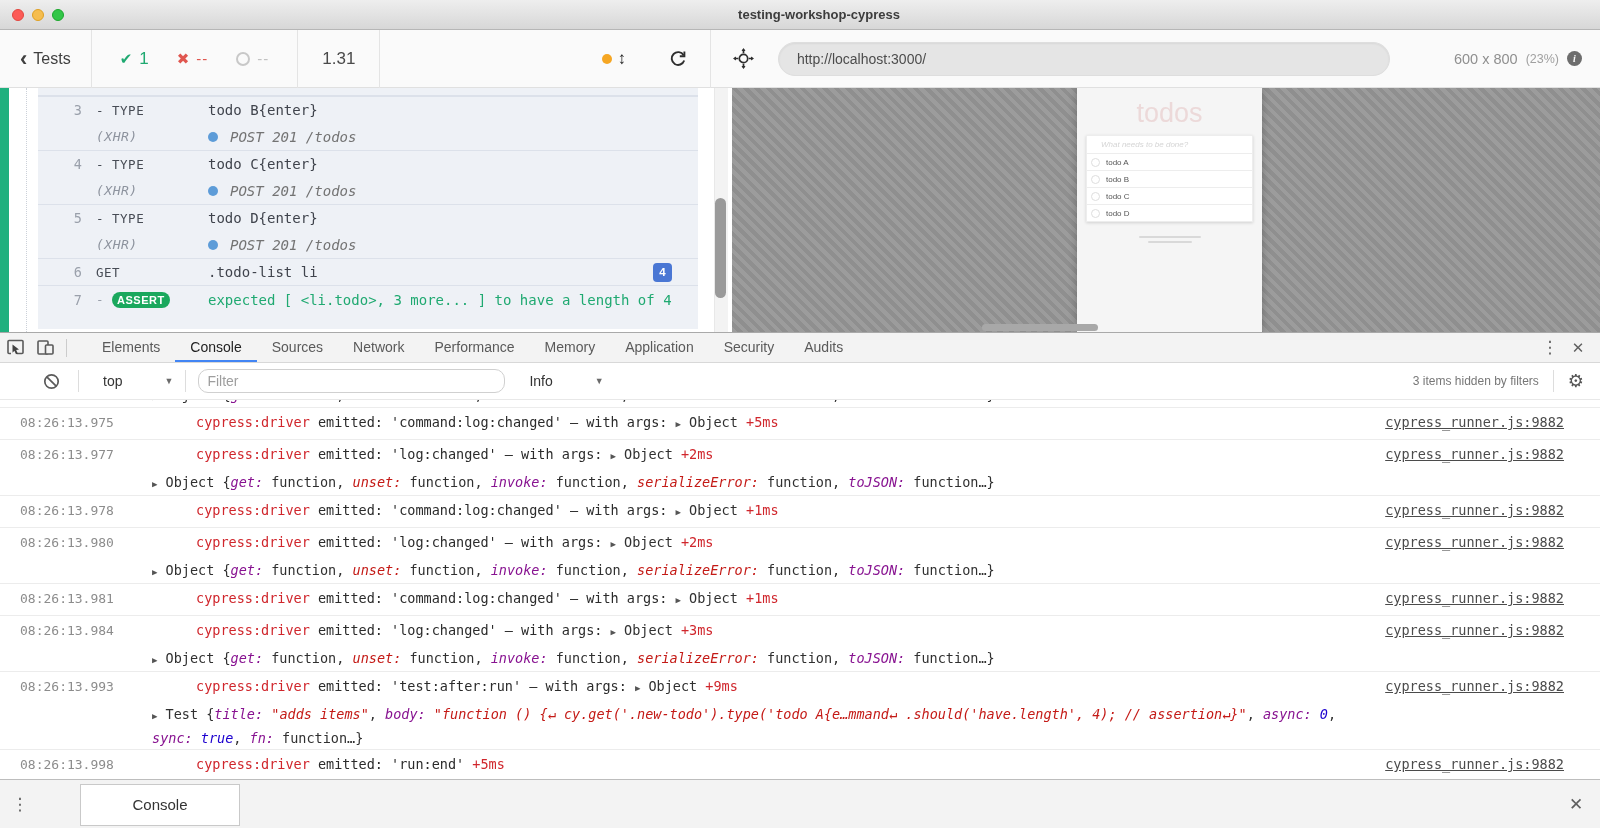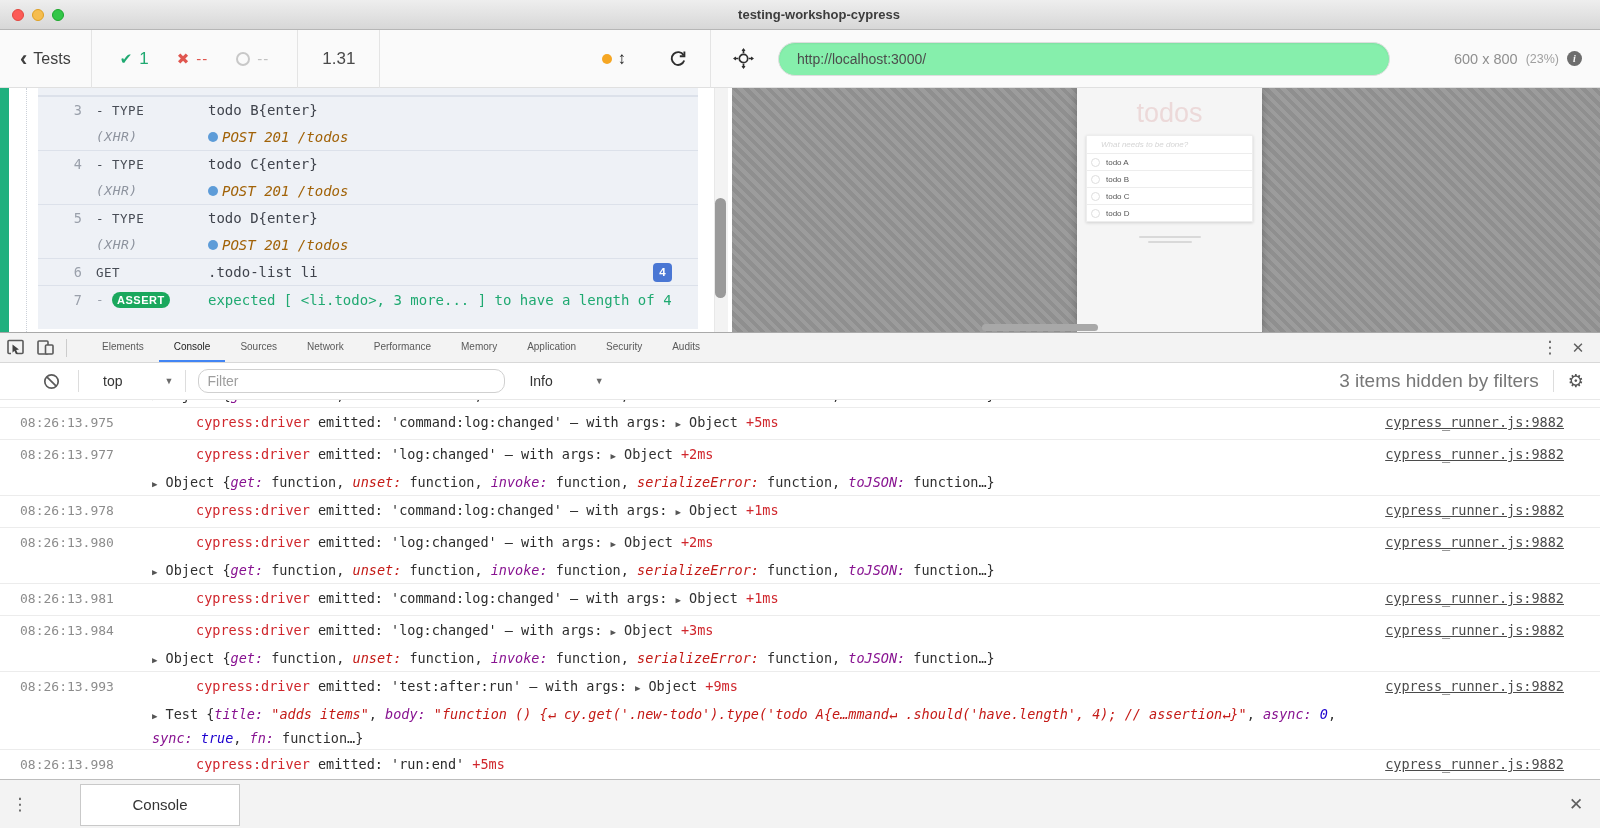--- a/index.html
+++ b/index.html
@@ -31,21 +31,21 @@
   .stat .num-pend { color:#c2c2c2; font-size:15px; letter-spacing:1px;}
   .duration { height:100%; display:flex; align-items:center; padding:0 24px; font-size:17px; color:#4a4a4a; }
   .scale-ind { display:flex; align-items:center; gap:5px; margin-left:222px; }
   .dot-y { width:10px; height:10px; background:#f5a623; border-radius:50%; }
   .updown { font-size:17px; color:#222; font-weight:700; }
   .icon-btn { display:flex; align-items:center; justify-content:center; cursor:pointer; }
   .refresh-btn { margin-left:42px; }
   .sep-sm { width:1px; height:58px; background:#e4e4e4; margin-left:22px; }
   .crosshair-btn { margin-left:22px; }
   .url-wrap { margin-left:24px; width:612px; }
-  .url-input { width:100%; height:34px; border:1px solid #dedede; border-radius:17px; background:#86efac;
+  .url-input { width:100%; height:34px; border:1px solid #dedede; border-radius:17px; background:#e5e5e5;
     padding:0 18px; font-size:14px; color:#4c4c4c; box-shadow:inset 0 1px 2px rgba(0,0,0,.06); outline:none; }
   .viewport-group { margin-left:auto; margin-right:18px; display:flex; align-items:center; gap:8px; }
   .vp-size { font-size:14.5px; color:#8f8f8f; }
   .vp-zoom { font-size:12.5px; color:#a0a0a0; }
   .info-ic { width:15px; height:15px; border-radius:50%; background:#6d6d6d; color:#fafafa; font-size:10px;
     font-weight:700; display:flex; align-items:center; justify-content:center; font-family:"Liberation Serif",serif; font-style:italic; }
 
   
   .runner { height:244px; display:flex; position:relative; background:#fff; }
   .reporter { width:698px; flex:none; position:relative; background:#fff; overflow:hidden; }
@@ -53,21 +53,21 @@
   .indent-line { position:absolute; left:26px; top:0; bottom:0; border-left:1px dotted #ccd1d9; }
   .rep-rows { position:absolute; left:38px; top:0; right:0; }
   .rep-sliver { height:8px; background:#eef1f6; border-bottom:1px solid #dce1ea; }
   .rep-row { background:#eef1f6; display:flex; align-items:center; min-height:27px;
     font-family:"DejaVu Sans Mono", monospace; font-size:14px; }
   .rep-row.sepd { border-top:1px solid #dce1ea; }
   .rr-num { width:44px; text-align:right; color:#9aa0ab; flex:none; font-size:13.5px; }
   .rr-label { width:112px; margin-left:14px; flex:none; color:#474c55; font-size:12.5px; letter-spacing:.5px; }
   .rr-label.xhr { color:#8d939e; font-style:italic; font-size:13px; }
   .rr-msg { color:#3f434c; }
-  .rr-msg.xhr { color:#a16207; font-style:italic; display:flex; align-items:center; gap:4px;justify-content:center;}
+  .rr-msg.xhr { color:#737373; font-style:italic; display:flex; align-items:center; gap:12px;justify-content:center;}
   .xhr-dot { width:10px; height:10px; border-radius:50%; background:#5d9cd8; display:inline-block; }
   .rr-badge { margin-left:auto; margin-right:26px; background:#4a77d4; color:#fff; font-size:11.5px;
     min-width:19px; height:19px; border-radius:4px; display:flex; align-items:center; justify-content:center;
     font-family:"Liberation Sans",sans-serif; font-weight:700; }
   .assert-badge { background:#1aa85d; color:#fff; font-size:11px; font-weight:700; padding:2px 5px;
     border-radius:8px; letter-spacing:.5px; font-family:"Liberation Sans",sans-serif;}
   .rep-row.assert { align-items:flex-start; padding-top:4px; height:44px; }
   .rep-row.assert .rr-msg { color:#1fa971; max-width:470px; white-space:pre-wrap; line-height:21px; }
   .rep-row.assert .rr-num { padding-top:2px; }
   .rep-row.assert .rr-label { padding-top:2px; color:#9aa0ab;}
@@ -89,39 +89,39 @@
   .app-footer { margin-top:14px; display:flex; flex-direction:column; align-items:center; gap:3px; }
   .app-footer .fline { height:2px; background:#d9d9d9; border-radius:1px; }
   .hscroll-thumb { position:absolute; bottom:1px; left:250px; width:116px; height:7px; background:#a8a8a8; border-radius:4px; }
 
   
   .devtools { border-top:1px solid #a9a9a9; }
   .dt-tabbar { height:30px; background:#f3f3f3; border-bottom:1px solid #d8d8d8; display:flex; align-items:center; }
   .dt-icon { width:30px; height:28px; display:flex; align-items:center; justify-content:center; cursor:pointer; }
   .dt-isep { width:1px; height:18px; background:#ccc; margin:0 6px; }
   .dt-tabs { display:flex; height:100%; margin-left:14px; }
-  .dt-tab { padding:0 15px; display:flex; align-items:center; font-size:10px; color:#5a5a5a; cursor:pointer;
+  .dt-tab { padding:0 15px; display:flex; align-items:center; font-size:14px; color:#5a5a5a; cursor:pointer;
     border-bottom:2px solid transparent; height:100%;text-align:right; }
   .dt-tab.active { color:#222; border-bottom:2px solid #4285f4; }
   .dt-right { margin-left:auto; display:flex; align-items:center; gap:4px; margin-right:10px; }
   .dots-v { font-size:17px; color:#5f5f5f; width:24px; text-align:center; cursor:pointer; }
   .close-x { font-size:15px; color:#5f5f5f; width:24px; text-align:center; cursor:pointer; }
 
   .con-toolbar { height:37px; background:#fff; border-bottom:1px solid #e8e8e8; display:flex; align-items:center;padding-left:24px; }
   .clear-btn { margin-left:12px; }
   .ct-sep { width:1px; height:22px; background:#ddd; margin:0 12px; }
   .dd { display:flex; align-items:center; gap:42px; font-size:14px; color:#333; cursor:pointer; }
   .dd .arr { font-size:9px; color:#6b6b6b; }
   .dd.ctx { margin-left:12px; }
   .filter-input { width:307px; height:24px; border:1px solid #d0d0d0; border-radius:10px; padding:0 8px;
     font-size:14px; color:#333; outline:none; }
   .filter-input::placeholder { color:#9e9e9e; }
   .dd.level { margin-left:24px; }
   .ct-spacer { flex:1; }
-  .hidden-note { font-size:19px; color:#777; }
+  .hidden-note { font-size:12px; color:#777; }
   .gear { font-size:18px; color:#565656; margin:0 16px 0 0; cursor:pointer; }
   .ct-sep2 { width:1px; height:22px; background:#ddd; margin:0 14px; }
 
   .console-log { height:379px; background:#fff; overflow:hidden; font-family:"DejaVu Sans Mono", monospace; font-size:13.5px; }
   .c-sliver { height:7px; overflow:hidden; position:relative; }
   .c-sliver .inner { position:absolute; top:-13px; left:152px; white-space:nowrap; }
   .c-entry { border-top:1px solid #ececec; }
   .c-line { display:flex; align-items:baseline; line-height:29px; padding-left:20px; white-space:nowrap; }
   .c-line.sub { line-height:22px; padding-left:152px; }
   .c-ts { color:#8c8c8c; width:116px; flex:none; font-size:13px; }

